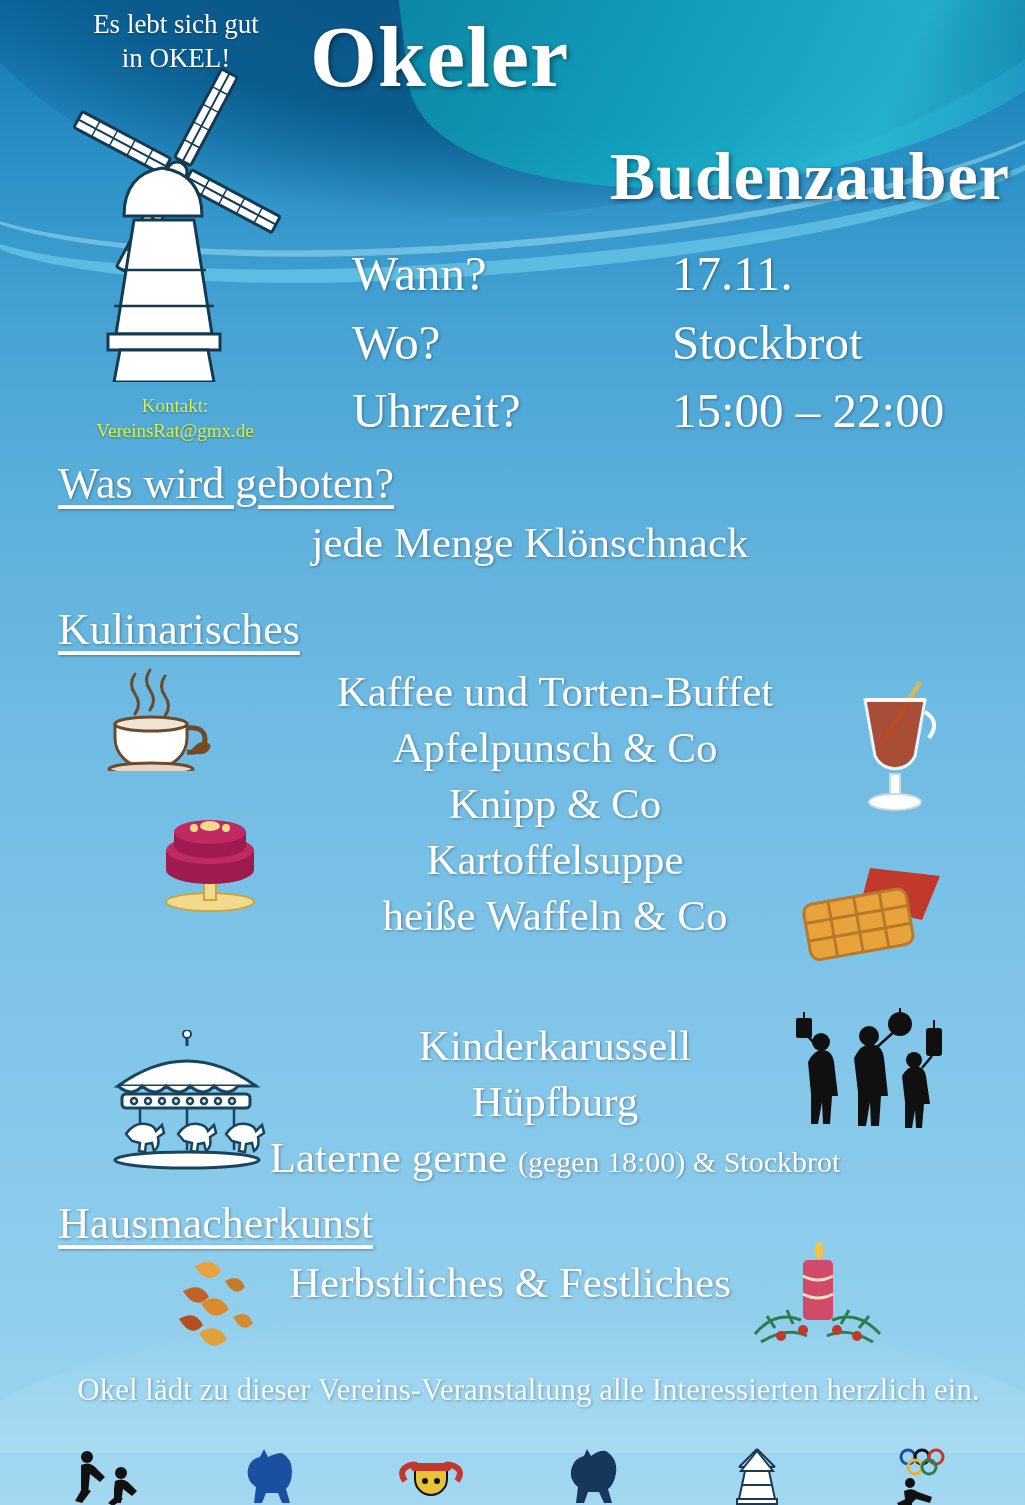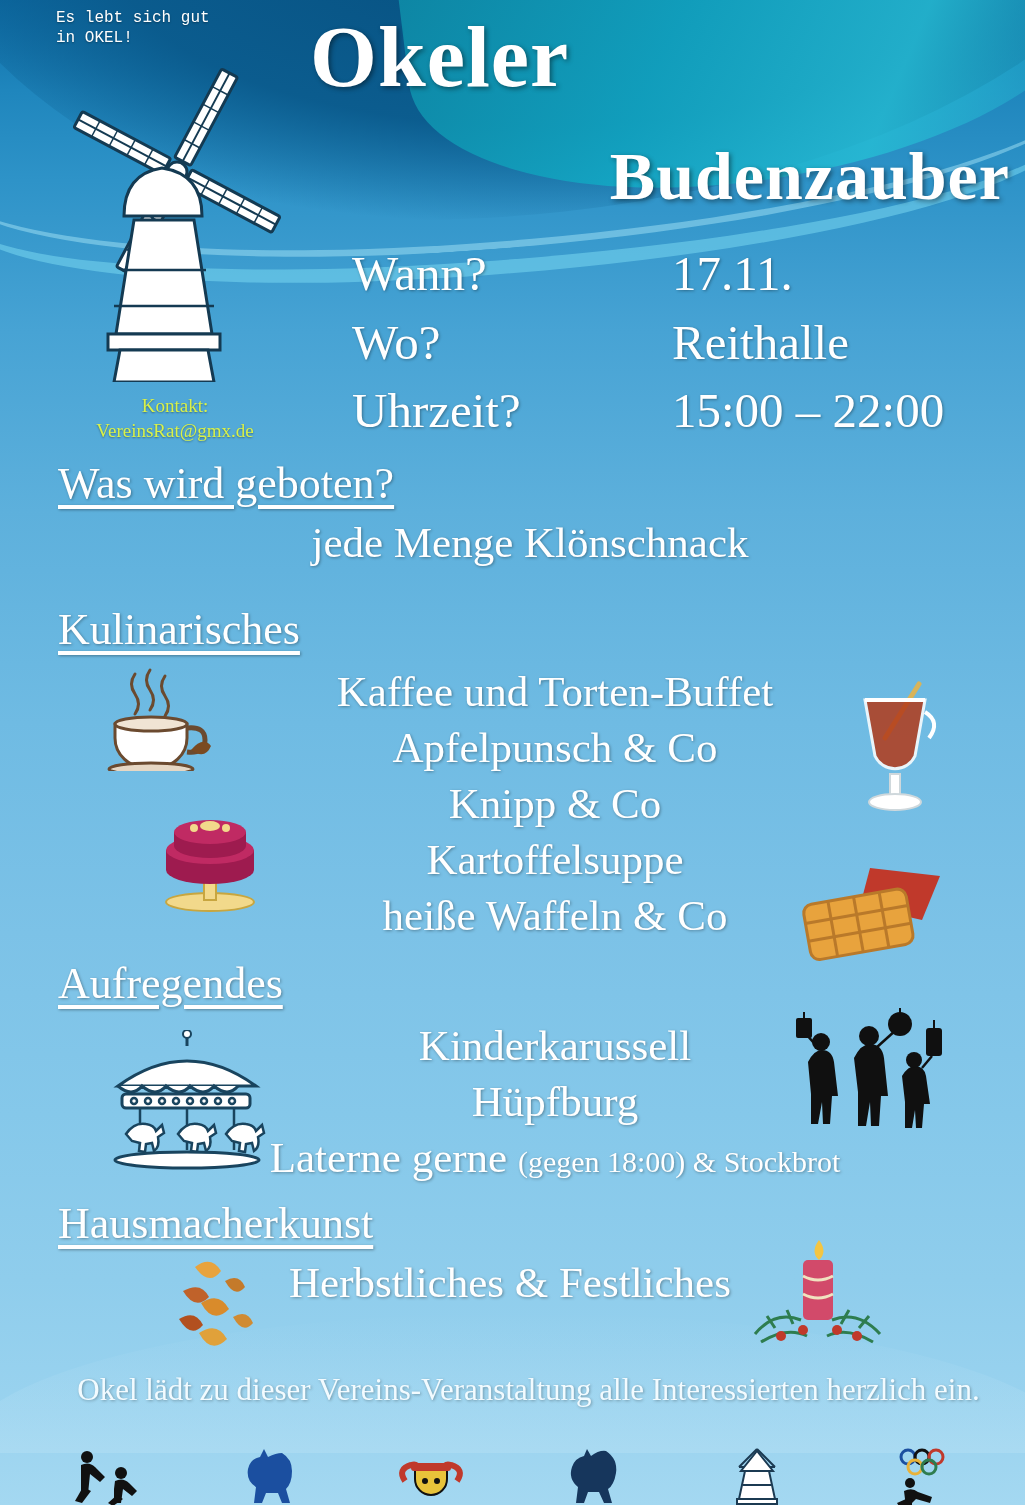--- a/index.html
+++ b/index.html
@@ -84,25 +84,25 @@
     background: linear-gradient(180deg, rgba(255,255,255,0) 0%, rgba(190,228,246,.35) 100%);
     border-radius: 50% 50% 0 0 / 100% 100% 0 0;
   }
 
   
   .tagline {
     position: absolute;
     top: 8px;
     left: 56px;
     width: 240px;
-    text-align: left;
-    font-size: 16px;
+    text-align: center;
+    font-size: 27px;
     line-height: 1.25;
     color: #ffffff;
-    font-family: Liberation Mono, monospace;
+    font-family: Liberation Serif, serif;
     text-shadow: 0 1px 2px rgba(0,0,0,.35);
   }
   .windmill {
     position: absolute;
     top: 52px;
     left: 62px;
     width: 230px;
     height: 330px;
   }
   .contact {
@@ -347,21 +347,21 @@
   <div class="title1">Okeler</div>
   <div class="title2">Budenzauber</div>
 
   <div class="facts">
     <div class="facts-row">
       <div class="facts-q">Wann?</div>
       <div class="facts-a">17.11.</div>
     </div>
     <div class="facts-row">
       <div class="facts-q">Wo?</div>
-      <div class="facts-a">Reithalle</div>
+      <div class="facts-a">Stockbrot</div>
     </div>
     <div class="facts-row">
       <div class="facts-q">Uhrzeit?</div>
       <div class="facts-a">15:00 – 22:00</div>
     </div>
   </div>
 
   <div class="heading" id="h-geboten">Was wird geboten?</div>
   <div class="line" id="l-kloen">jede Menge Klönschnack</div>
 
@@ -423,21 +423,20 @@
           <line x1="6" y1="52" x2="110" y2="52"></line>
           <line x1="6" y1="70" x2="110" y2="70"></line>
           <line x1="32" y1="34" x2="32" y2="90"></line>
           <line x1="58" y1="34" x2="58" y2="90"></line>
           <line x1="84" y1="34" x2="84" y2="90"></line>
         </g>
       </g>
     </svg>
   </div>
 
-  <div class="heading" id="h-aufregendes">Aufregendes</div>
   <div class="auf-list">
     <div>Kinderkarussell</div>
     <div>Hüpfburg</div>
     <div>
       <span>Laterne gerne</span>
       <span class="small">(gegen 18:00) &amp; Stockbrot</span>
     </div>
   </div>
 
   <div class="ico" id="ico-carousel">

